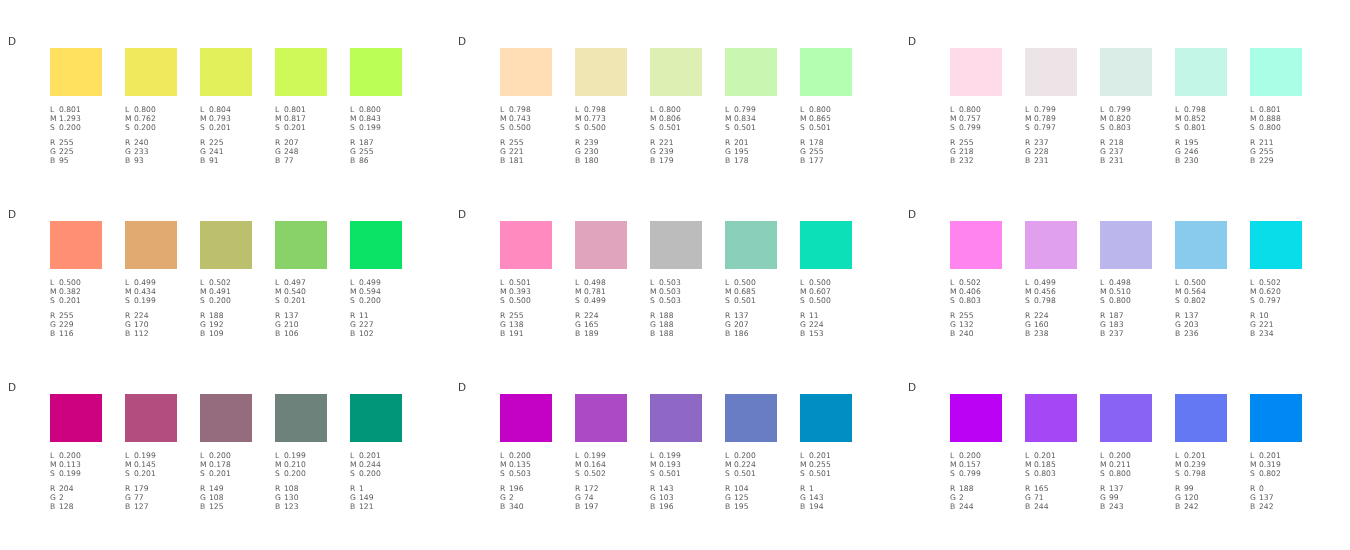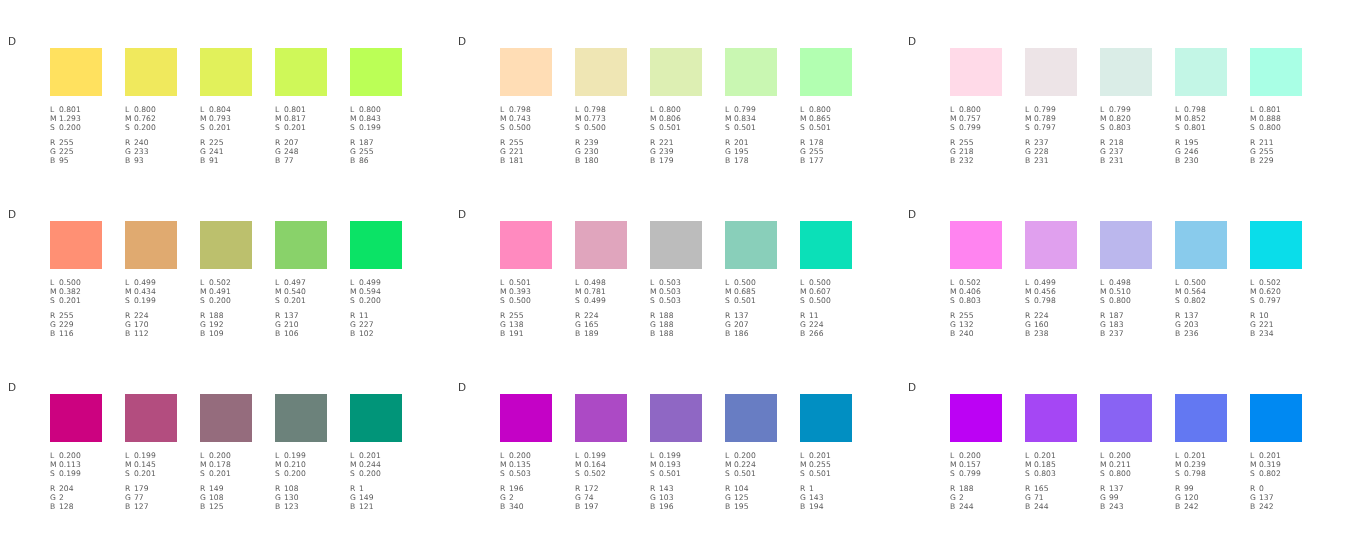--- a/index.html
+++ b/index.html
@@ -469,21 +469,21 @@
           <div class="swatch" style="background-color: rgb(11, 224, 184);"></div>
           <div class="readout">
             <span class="grp lms">
               <span class="ln"><span class="ch">L</span><span class="vl">0.500</span></span>
               <span class="ln"><span class="ch">M</span><span class="vl">0.607</span></span>
               <span class="ln"><span class="ch">S</span><span class="vl">0.500</span></span>
             </span>
             <span class="grp rgb">
               <span class="ln"><span class="ch">R</span><span class="vl">11</span></span>
               <span class="ln"><span class="ch">G</span><span class="vl">224</span></span>
-              <span class="ln"><span class="ch">B</span><span class="vl">266</span></span>
+              <span class="ln"><span class="ch">B</span><span class="vl">153</span></span>
             </span>
           </div>
         </div>
       </div>
     </div>
     <div class="panel" style="left: 900px; top: 203px;">
       <div class="panel-label">D</div>
       <div class="swatch-row">
         <div class="cell cell-0">
           <div class="swatch" style="background-color: rgb(255, 132, 240);"></div>

